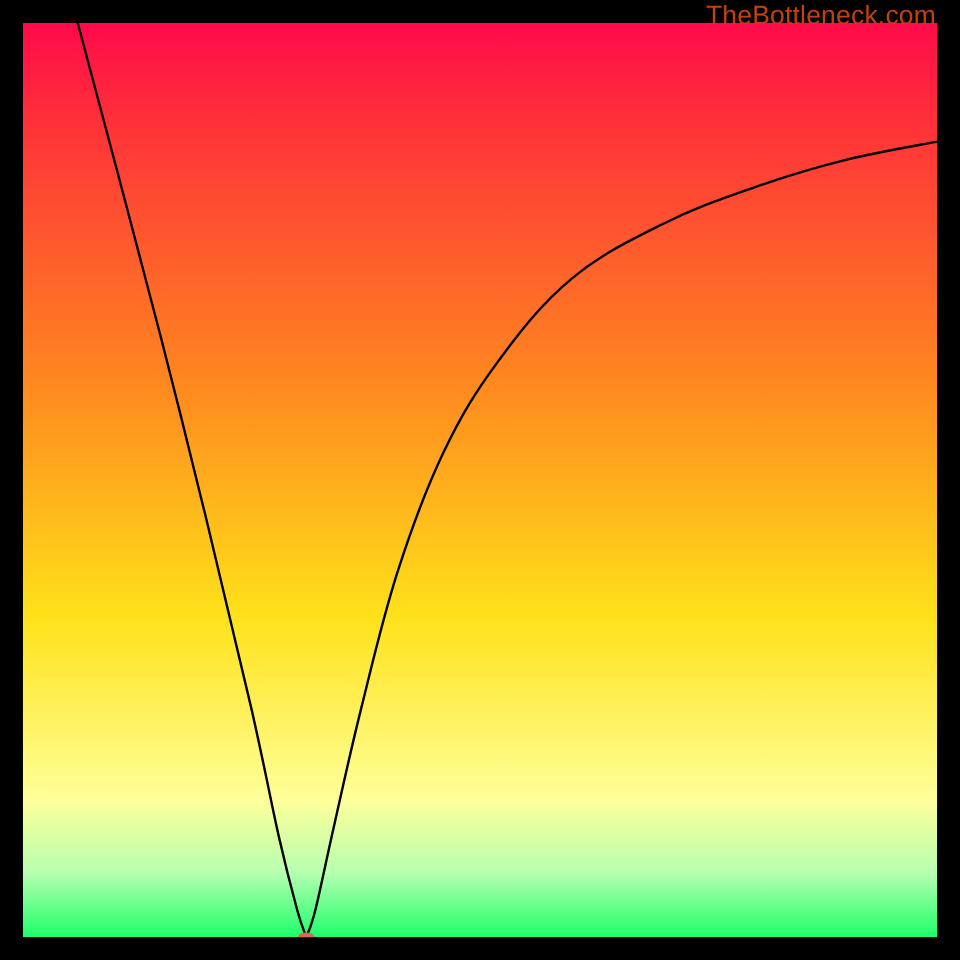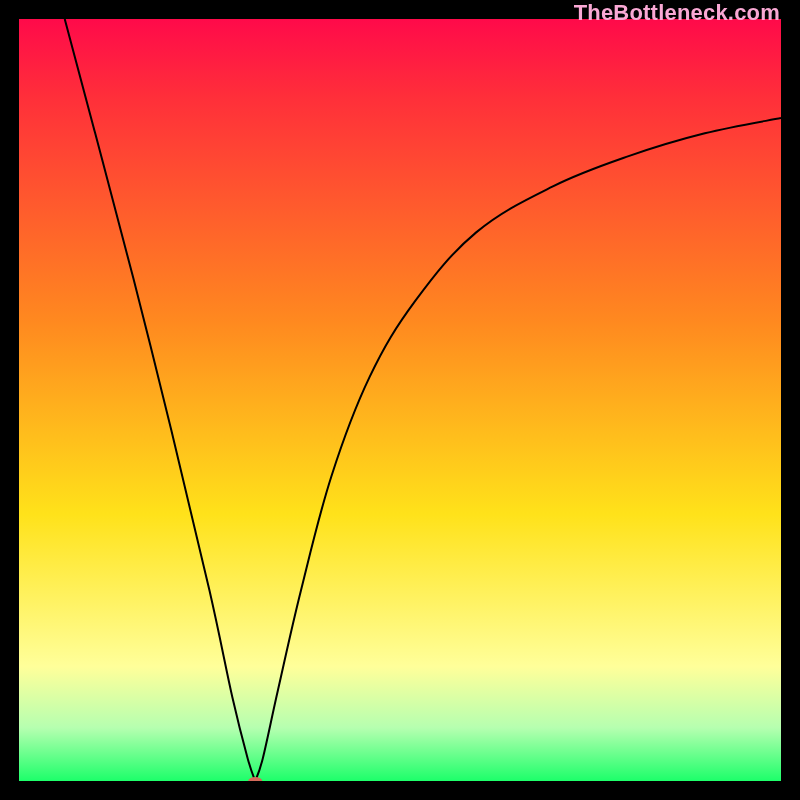--- a/index.html
+++ b/index.html
@@ -23,23 +23,23 @@
     position: absolute;
     left: 0;
     top: 0;
     width: 762px;
     height: 762px;
   }
   .watermark {
     position: absolute;
     top: 0;
     right: 20px;
-    color: #f9a8d4;
+    color: #c2410c;
     font-size: 22px;
-    font-weight: 700;
+    font-weight: 400;
     letter-spacing: 0.2px;
   }
 </style>
 </head>
 <body>
 
 <div class="frame">
   <svg class="plot" viewBox="0 0 762 762" preserveAspectRatio="none">
     <defs>
       <linearGradient id="bg-grad" x1="0" y1="0" x2="0" y2="1">

